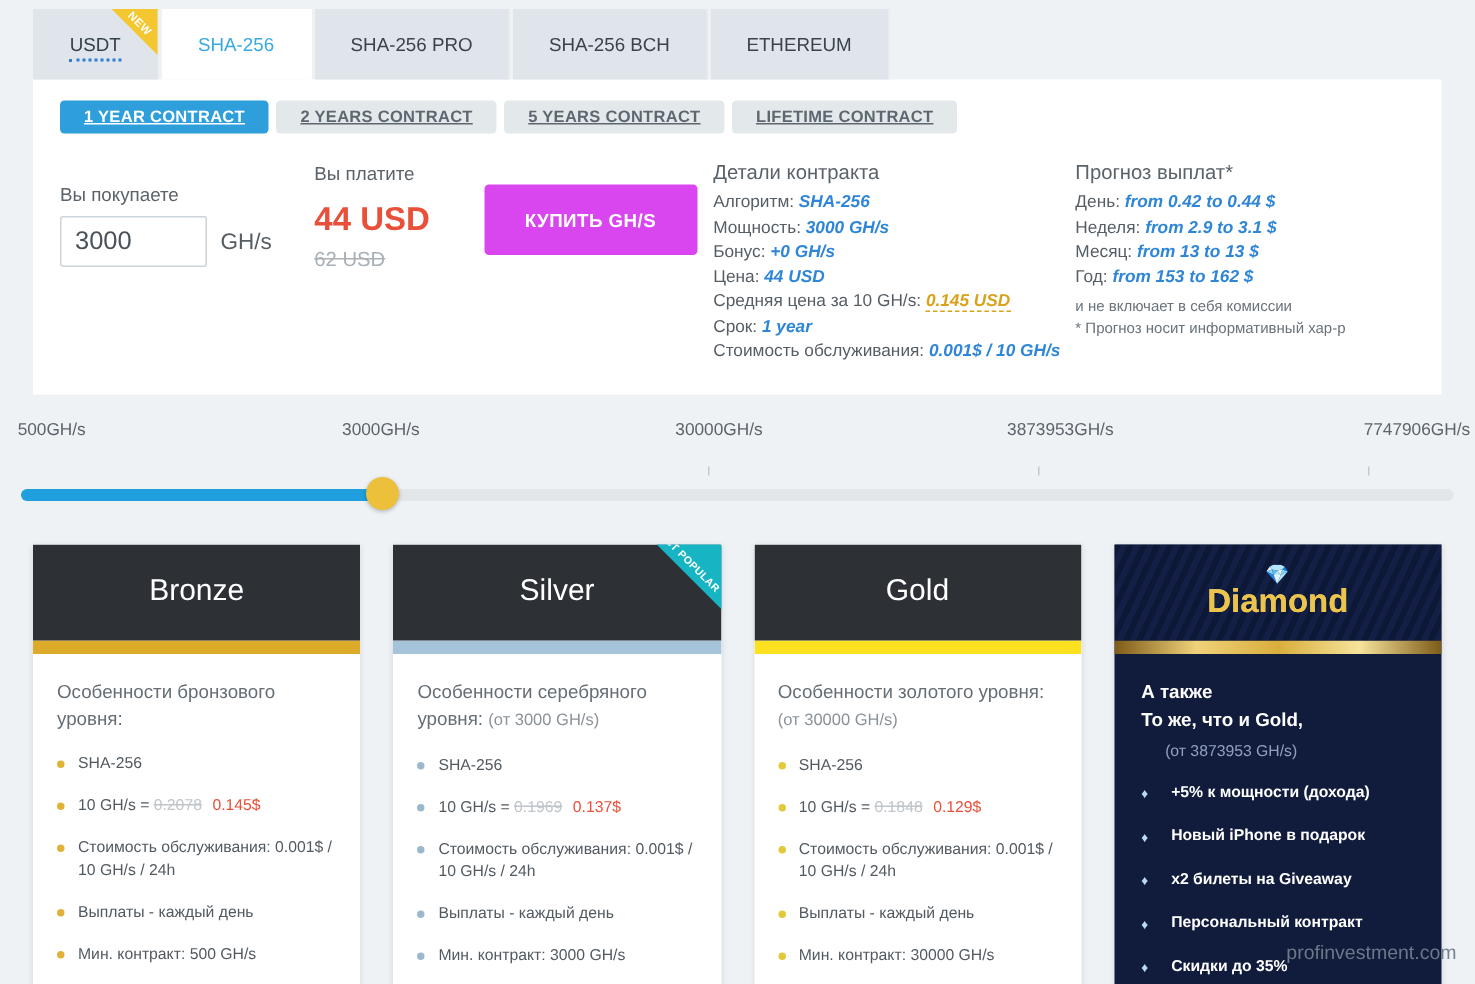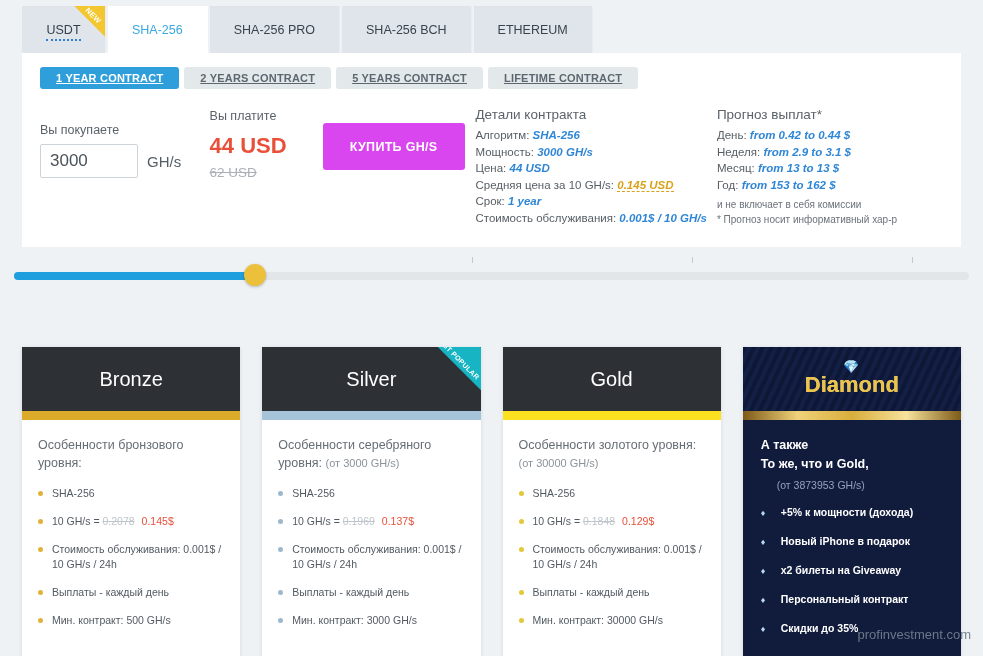--- a/index.html
+++ b/index.html
@@ -250,20 +250,24 @@
         <div class="det-title">Детали контракта</div>
         <div class="det-line">
           <span>Алгоритм:</span>
           <span class="det-val">SHA-256</span>
         </div>
         <div class="det-line">
           <span>Мощность:</span>
           <span class="det-val">3000 GH/s</span>
         </div>
         <div class="det-line">
+          <span>Бонус:</span>
+          <span class="det-val">+0 GH/s</span>
+        </div>
+        <div class="det-line">
           <span>Цена:</span>
           <span class="det-val">44 USD</span>
         </div>
         <div class="det-line">
           <span>Средняя цена за 10 GH/s:</span>
           <span class="det-val-amber">0.145 USD</span>
         </div>
         <div class="det-line">
           <span>Срок:</span>
           <span class="det-val">1 year</span>
@@ -295,20 +299,27 @@
         <div class="fc-note">
           <div>и не включает в себя комиссии</div>
           <div>* Прогноз носит информативный хар-р</div>
         </div>
       </div>
 
     </div>
   </div>
 
   <div class="slider-zone">
+    <div class="sl-labels">
+      <span class="sl-label" style="left:1.2%">500GH/s</span>
+      <span class="sl-label" style="left:23.2%">3000GH/s</span>
+      <span class="sl-label" style="left:45.8%">30000GH/s</span>
+      <span class="sl-label" style="left:68.3%">3873953GH/s</span>
+      <span class="sl-label" style="right:0.3%">7747906GH/s</span>
+    </div>
     <div class="sl-track-wrap">
       <div class="sl-tick" style="left:48%"></div>
       <div class="sl-tick" style="left:71%"></div>
       <div class="sl-tick" style="left:94%"></div>
       <div class="sl-track"></div>
       <div class="sl-fill" id="sl-fill" style="width: 25.2%;"></div>
       <div class="sl-thumb" id="sl-thumb" style="left: calc(25.2% - 11px);"></div>
     </div>
   </div>
 

